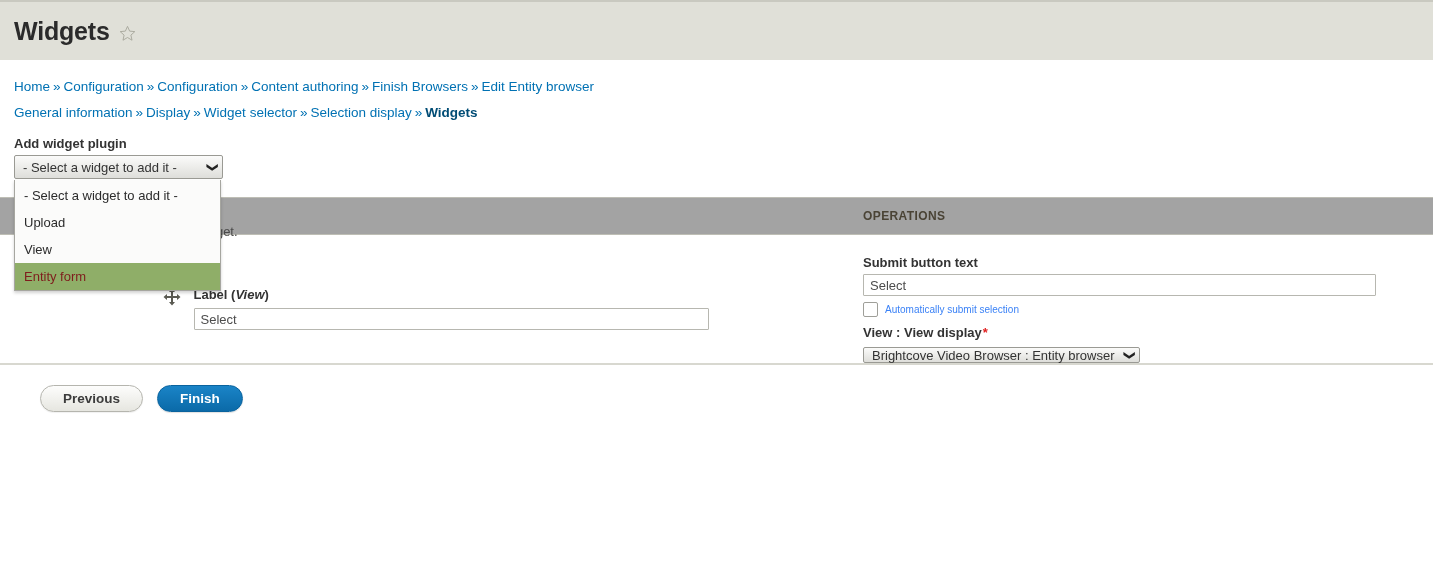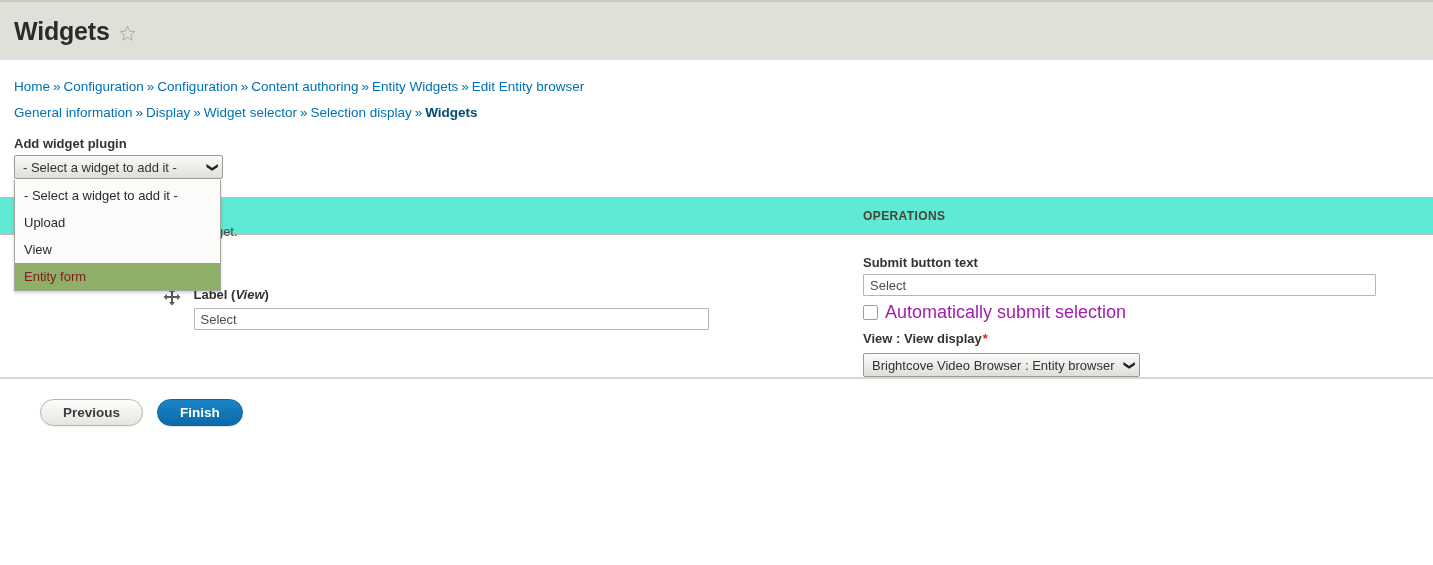--- a/index.html
+++ b/index.html
@@ -145,21 +145,21 @@
   
   .tbl {
     width: 1433px;
     margin-top: 18px;
     border-top: 1px solid #bebeb5;
     border-bottom: 1px solid #d8d8d0;
     box-sizing: border-box;
   }
   .thead {
     display: flex;
-    background: #5eead4;
+    background: #a3a3a3;
     border-bottom: 1px solid #bebeb5;
     height: 36px;
     align-items: center;
   }
   .th {
     font-size: 12px;
     font-weight: bold;
     letter-spacing: 0.4px;
     color: #4a4335;
     text-transform: uppercase;
@@ -230,28 +230,28 @@
   .cb-box {
     width: 13px;
     height: 13px;
     border: 1px solid #9f9f99;
     background: #fff;
     border-radius: 2px;
     margin-right: 7px;
     flex: none;
     cursor: pointer;
   }
-  .cb-text { font-size: 18px; color: #a21caf; }
+  .cb-text { font-size: 10px; color: #3b82f6; }
   .req-star { color: #e02020; font-weight: bold; margin-left: 1px; }
 
   .ops-select {
     display: inline-flex;
     align-items: center;
     box-sizing: border-box;
-    height: 24px;
+    height: 16px;
     padding: 0 6px 0 8px;
     font-size: 13px;
     color: #333;
     border: 1px solid #9a9a94;
     border-radius: 2px;
     background: linear-gradient(#fbfbfa, #dededa);
     cursor: pointer;
     white-space: nowrap;
     margin-top: 3px;
   }
@@ -302,21 +302,21 @@
   <span class="page-title">Widgets</span>
   <span class="star-icon">
     <svg width="17" height="17" viewBox="0 0 20 20" aria-hidden="true">
       <polygon points="10,1.6 12.5,7.2 18.6,7.8 14,11.9 15.3,17.9 10,14.7 4.7,17.9 6,11.9 1.4,7.8 7.5,7.2" fill="none" stroke="#a8a89c" stroke-width="1.1"></polygon>
     </svg>
   </span>
 </div>
 
 <div class="crumbs">
   <div>
-    <a href="#">Home</a><span class="sep">»</span><a href="#">Configuration</a><span class="sep">»</span><a href="#">Configuration</a><span class="sep">»</span><a href="#">Content authoring</a><span class="sep">»</span><a href="#">Entity Widgets</a><span class="sep">»</span><a href="#">Edit Entity browser</a>
+    <a href="#">Home</a><span class="sep">»</span><a href="#">Configuration</a><span class="sep">»</span><a href="#">Configuration</a><span class="sep">»</span><a href="#">Content authoring</a><span class="sep">»</span><a href="#">Finish Browsers</a><span class="sep">»</span><a href="#">Edit Entity browser</a>
   </div>
   <div>
     <a href="#">General information</a><span class="sep">»</span><a href="#">Display</a><span class="sep">»</span><a href="#">Widget selector</a><span class="sep">»</span><a href="#">Selection display</a><span class="sep">»</span><span class="current">Widgets</span>
   </div>
 </div>
 
 <div class="field-block">
   <div class="field-label">Add widget plugin</div>
 
   <div class="desc-lines">

